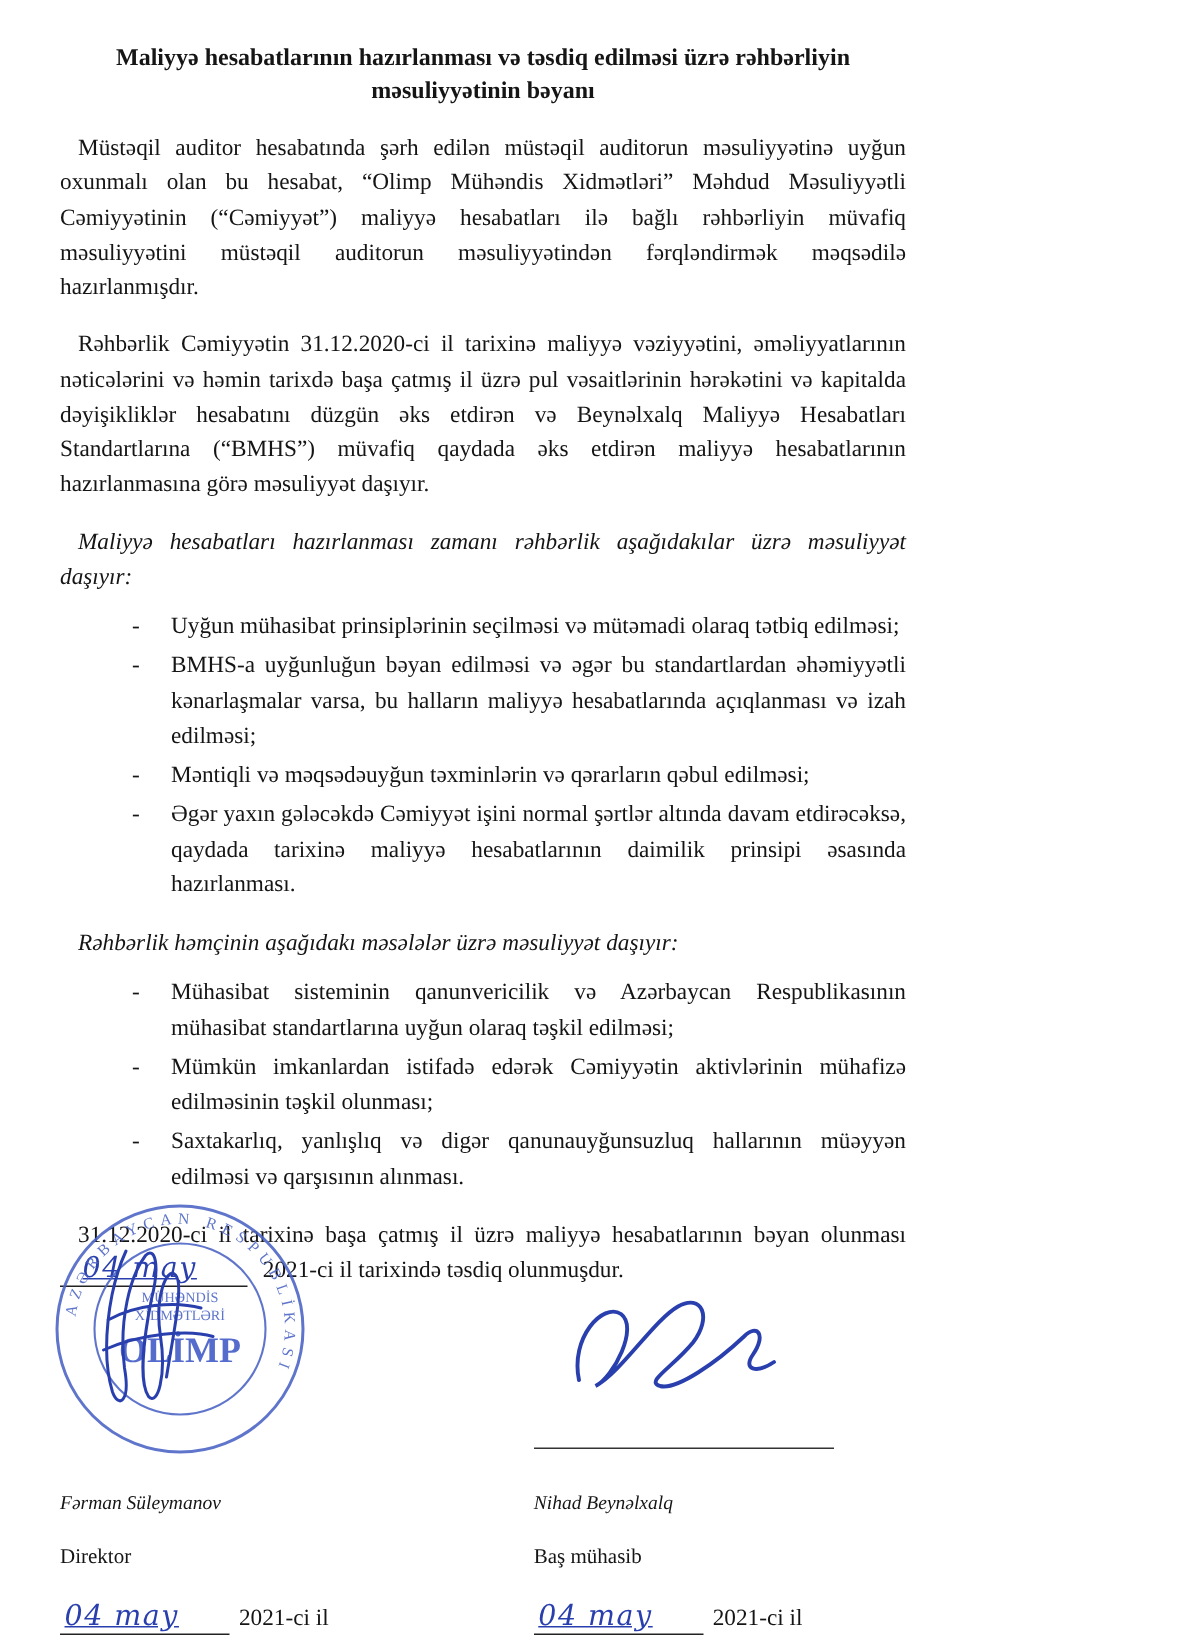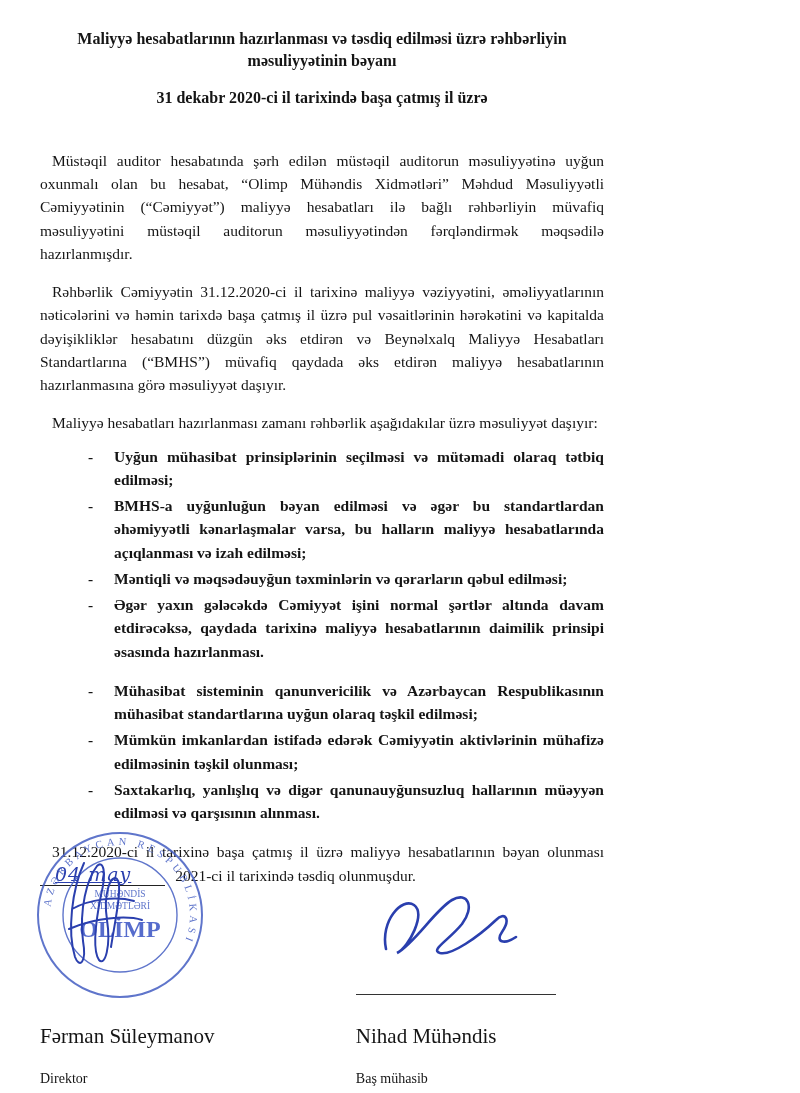--- a/index.html
+++ b/index.html
@@ -17,26 +17,25 @@
   }
   .title1 {
     text-align:center; font-weight:bold; font-size:16px;
     margin:4px 0 16px 0; line-height:1.35;
   }
   .title2 {
     text-align:center; font-weight:bold; font-size:16px;
     margin:0 0 40px 0; line-height:1.35;
   }
   .para { text-align:justify; margin:0 0 15px 0; text-indent:12px; }
-  .intro { margin-bottom:10px; }
+  .intro { margin-bottom:10px;font-style:italic; }
   .dashlist { list-style:none; margin:4px 0 16px 0; padding:0 0 0 44px; }
   .dashlist li {
     position:relative; padding-left:30px; text-align:justify;
     margin-bottom:3px;
-    font-weight:bold;
   }
   .dashlist li::before { content:"-"; position:absolute; left:4px; top:0; }
   .closing { margin-bottom:6px; }
   .handwrite {
     font-family:"DejaVu Serif", serif;
     font-style:italic;
     color:#2a3fae;
     font-size:19px;
     letter-spacing:1px;
   }
@@ -59,44 +58,44 @@
     position:absolute; top:-66px; left:-8px;
     opacity:0.88;
     pointer-events:none;
   }
   .sig-svg-left  { position:absolute; top:-44px; left:12px; }
   .sig-svg-right { position:absolute; top:-6px;  left:18px; }
   .sigline {
     position:absolute; bottom:26px; left:0;
     width:200px; border-top:1.4px solid #333;
   }
-  .sig-name { margin:0; font-size:21px; }
+  .sig-name { margin:0; font-size:13px;font-style:italic; }
   .sig-role { margin:16px 0 0 0; font-size:14px; }
   .dateline { margin-top:18px; white-space:nowrap; }
   .date-suffix { font-size:15.5px; }
 </style>
 </head>
 <body>
 
 <div class="page">
 
   <div class="title1">Maliyyə hesabatlarının hazırlanması və təsdiq edilməsi üzrə rəhbərliyin məsuliyyətinin bəyanı</div>
-  <div class="title2">31 dekabr 2020-ci il tarixində başa çatmış il üzrə</div>
 
   <p class="para">Müstəqil auditor hesabatında şərh edilən müstəqil auditorun məsuliyyətinə uyğun oxunmalı olan bu hesabat, “Olimp Mühəndis Xidmətləri” Məhdud Məsuliyyətli Cəmiyyətinin (“Cəmiyyət”) maliyyə hesabatları ilə bağlı rəhbərliyin müvafiq məsuliyyətini müstəqil auditorun məsuliyyətindən fərqləndirmək məqsədilə hazırlanmışdır.</p>
   <p class="para">Rəhbərlik Cəmiyyətin 31.12.2020-ci il tarixinə maliyyə vəziyyətini, əməliyyatlarının nəticələrini və həmin tarixdə başa çatmış il üzrə pul vəsaitlərinin hərəkətini və kapitalda dəyişikliklər hesabatını düzgün əks etdirən və Beynəlxalq Maliyyə Hesabatları Standartlarına (“BMHS”) müvafiq qaydada əks etdirən maliyyə hesabatlarının hazırlanmasına görə məsuliyyət daşıyır.</p>
 
   <p class="para intro">Maliyyə hesabatları hazırlanması zamanı rəhbərlik aşağıdakılar üzrə məsuliyyət daşıyır:</p>
   <ul class="dashlist">
     <li>Uyğun mühasibat prinsiplərinin seçilməsi və mütəmadi olaraq tətbiq edilməsi;</li>
     <li>BMHS-a uyğunluğun bəyan edilməsi və əgər bu standartlardan əhəmiyyətli kənarlaşmalar varsa, bu halların maliyyə hesabatlarında açıqlanması və izah edilməsi;</li>
     <li>Məntiqli və məqsədəuyğun təxminlərin və qərarların qəbul edilməsi;</li>
     <li>Əgər yaxın gələcəkdə Cəmiyyət işini normal şərtlər altında davam etdirəcəksə, qaydada tarixinə maliyyə hesabatlarının daimilik prinsipi əsasında hazırlanması.</li>
   </ul>
 
+  <p class="para intro">Rəhbərlik həmçinin aşağıdakı məsələlər üzrə məsuliyyət daşıyır:</p>
   <ul class="dashlist">
     <li>Mühasibat sisteminin qanunvericilik və Azərbaycan Respublikasının mühasibat standartlarına uyğun olaraq təşkil edilməsi;</li>
     <li>Mümkün imkanlardan istifadə edərək Cəmiyyətin aktivlərinin mühafizə edilməsinin təşkil olunması;</li>
     <li>Saxtakarlıq, yanlışlıq və digər qanunauyğunsuzluq hallarının müəyyən edilməsi və qarşısının alınması.</li>
   </ul>
 
   <p class="para closing">
     <span>31.12.2020-ci il tarixinə başa çatmış il üzrə maliyyə hesabatlarının bəyan olunması</span>
     <span class="handwrite hw-underline">04 may</span>
     <span>2021-ci il tarixində təsdiq olunmuşdur.</span>
@@ -130,21 +129,21 @@
       </div>
     </div>
 
     <div class="sig-col-right">
       <div class="sig-area">
         <svg class="sig-svg-right" width="180" height="90" viewBox="0 0 180 90">
           <path d="M12,62 C6,34 28,10 40,18 C52,27 35,60 23,66 C40,57 62,22 78,13 C94,4 101,20 88,37 C74,54 56,63 66,66 C77,69 104,50 122,33 C131,24 137,32 128,45 C121,55 130,58 142,50" stroke="#2a3fae" fill="none" stroke-width="2.6" stroke-linecap="round"></path>
         </svg>
         <div class="sigline"></div>
       </div>
-      <p class="sig-name">Nihad Mühəndis</p>
+      <p class="sig-name">Nihad Beynəlxalq</p>
       <p class="sig-role">Baş mühasib</p>
       <div class="dateline">
         <span class="handwrite hw-underline">04 may</span><span class="date-suffix">2021-ci il</span>
       </div>
     </div>
 
   </div>
 </div>
 
 </body></html>

